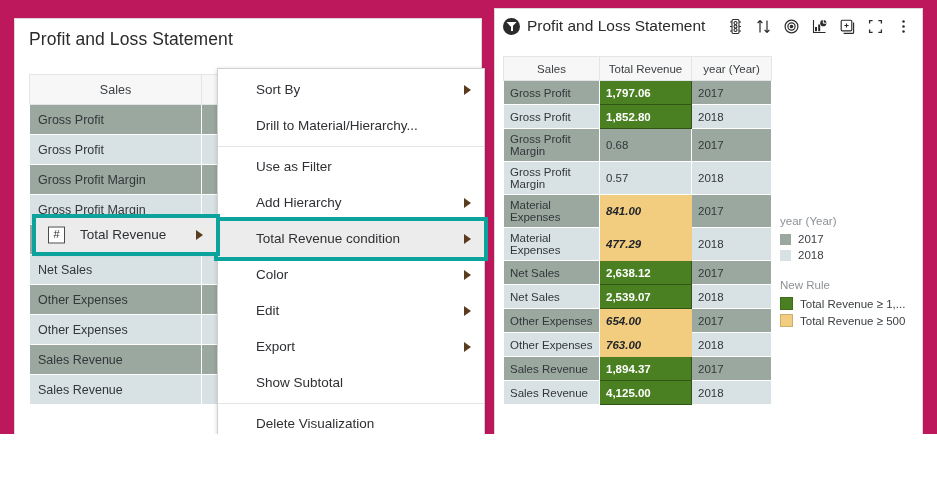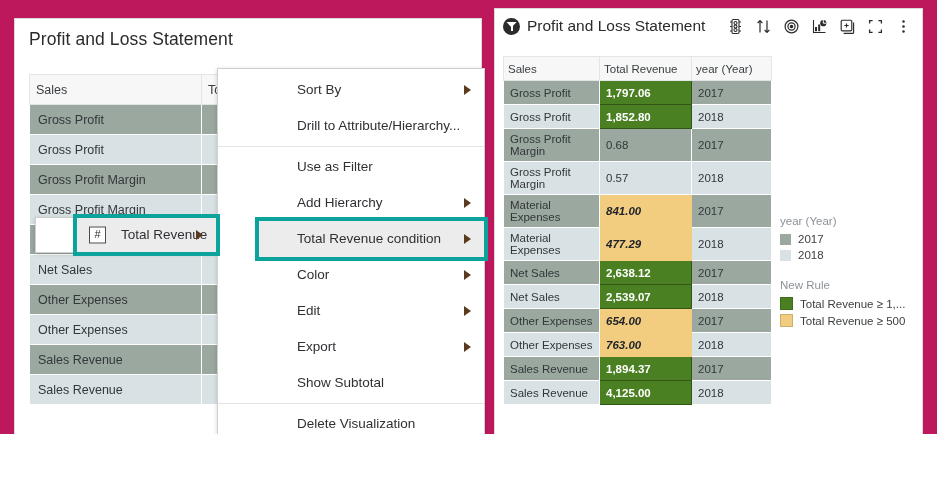--- a/index.html
+++ b/index.html
@@ -42,21 +42,21 @@
   .grid {
     border-collapse: collapse;
     table-layout: fixed;
     font-size: 12.5px;
     color: #33373a;
   }
   .grid th {
     font-weight: normal;
     background: #f7f7f7;
     border: 1px solid #e3e6e7;
-    text-align: left;
+    text-align: center;
     padding: 5px 6px;
     color: #3c4043;
     font-size: 12.5px;
   }
   .grid td {
     border: 1px solid #ffffff;
     padding: 5px 8px;
     vertical-align: middle;
     white-space: nowrap;
   }
@@ -90,21 +90,20 @@
     padding: 3px 0 2px 0;
     box-sizing: border-box;
   }
   .menu-item {
     position: relative;
     height: 36px;
     line-height: 36px;
     padding: 0 26px 0 38px;
     white-space: nowrap;
     cursor: default;
-    margin-left: 41px;
   }
   .menu-sep {
     height: 1px;
     background: #e4e4e4;
     margin: 2px 0;
   }
   .caret {
     position: absolute;
     right: 13px;
     top: 50%;
@@ -338,21 +337,21 @@
           <tr class="row-even">
             <td>Sales Revenue</td>
             <td class="num"></td>
             <td class="num"></td>
           </tr>
         </tbody>
     </table>
 
     <div id="context-menu">
         <div class="menu-item"><span>Sort By</span><span class="caret"></span></div>
-        <div class="menu-item"><span>Drill to Attribute/Hierarchy...</span></div>
+        <div class="menu-item"><span>Drill to Material/Hierarchy...</span></div>
         <div class="menu-sep"></div>
         <div class="menu-item"><span>Use as Filter</span></div>
         <div class="menu-item"><span>Add Hierarchy</span><span class="caret"></span></div>
         <div class="menu-item highlighted"><span>Total Revenue condition</span><span class="caret"></span></div>
         <div class="menu-item"><span>Color</span><span class="caret"></span></div>
         <div class="menu-item"><span>Edit</span><span class="caret"></span></div>
         <div class="menu-item"><span>Export</span><span class="caret"></span></div>
         <div class="menu-item"><span>Show Subtotal</span></div>
         <div class="menu-sep"></div>
         <div class="menu-item"><span>Delete Visualization</span></div>

